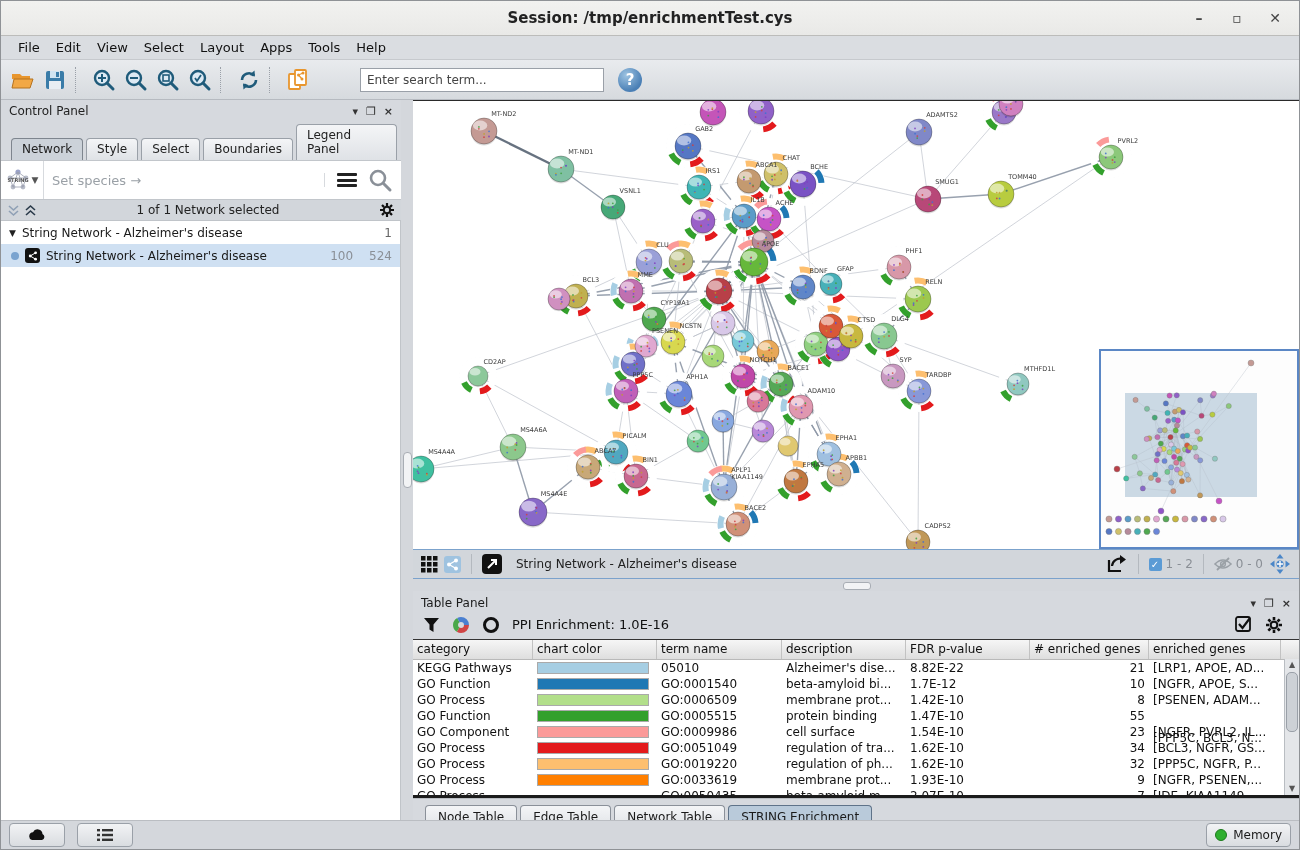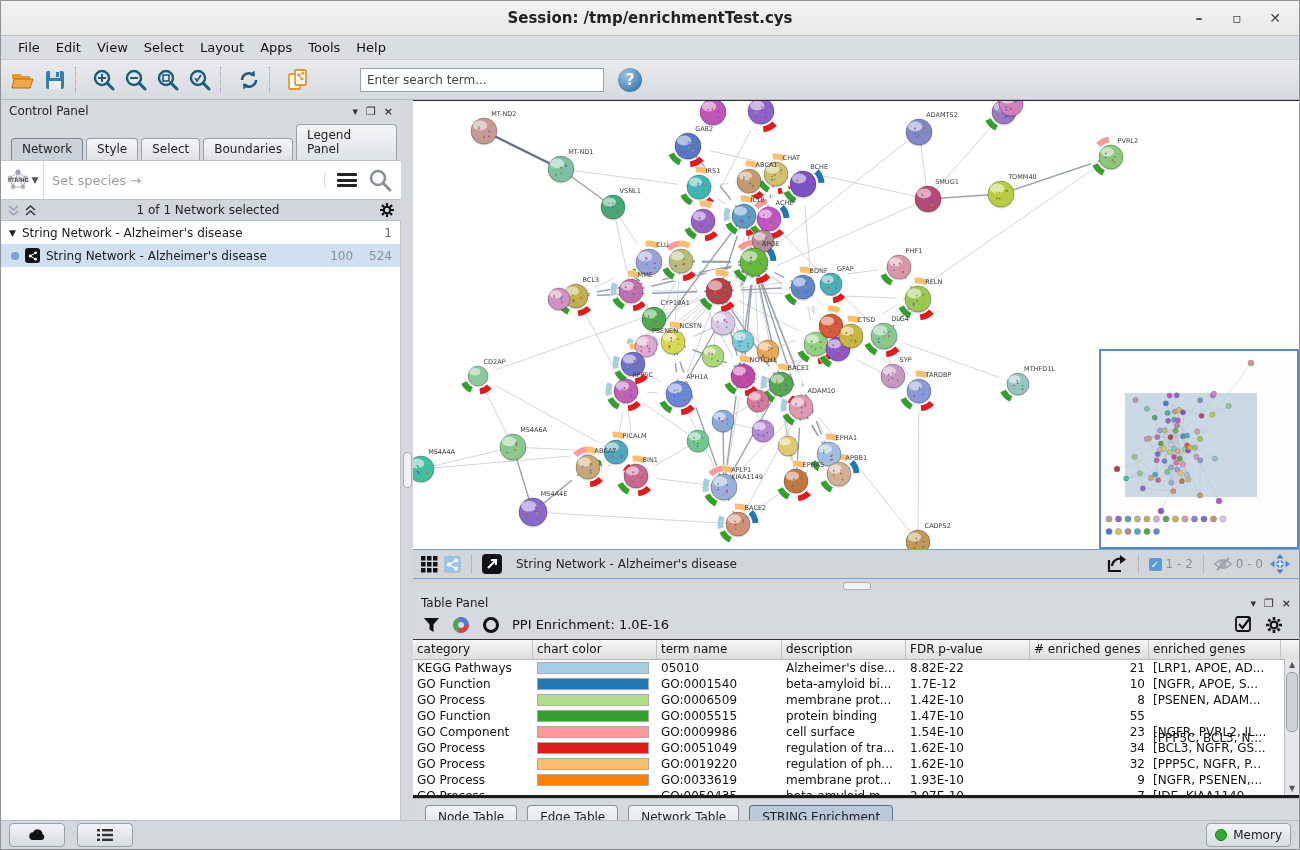--- a/index.html
+++ b/index.html
@@ -70,21 +70,21 @@
   .rows{flex:1;overflow:hidden;position:relative;}
   .grow{display:flex;height:16px;align-items:center;}
   .grow .c{font-size:12px;padding:0 4px;box-sizing:border-box;white-space:nowrap;overflow:hidden;color:#111;}
   .swatch{height:12px;width:112px;border:1px solid #aaa;box-sizing:border-box;}
   .blackbar{height:3px;background:#1b1b1b;flex:0 0 auto;}
   .vscroll{position:absolute;top:19px;right:0;bottom:3px;width:14px;background:#e4e6e9;border-left:1px solid #b9bdc2;display:flex;flex-direction:column;align-items:center;}
   .vscroll .arr{font-size:8px;color:#555;height:12px;line-height:12px;}
   .vscroll .thumb{width:10px;height:58px;background:#cdd1d6;border:1px solid #9aa0a8;border-radius:5px;margin-top:1px;}
   .vscroll .spacer{flex:1;}
   
-  .bottom-tabs{height:30px;display:flex;align-items:flex-end;gap:10px;padding:0 0 0 12px;background:#d6d9de;border-top:1px solid #b9bdc2;flex:0 0 auto;}
+  .bottom-tabs{height:30px;display:flex;align-items:flex-end;gap:3px;padding:0 0 0 12px;background:#d6d9de;border-top:1px solid #b9bdc2;flex:0 0 auto;}
   .btab{border:1px solid #8a9099;border-bottom:none;border-radius:4px 4px 0 0;padding:4px 12px 5px;font-size:12px;background:linear-gradient(#f4f5f7,#dfe2e6);margin-bottom:0;}
   .btab.sel{background:#b9cada;border-color:#5f7389;}
   
   .statusbar{height:28px;background:#d4d7dc;border-top:1px solid #babdc2;display:flex;align-items:center;padding:0 8px;gap:12px;flex:0 0 auto;}
   .sbtn{height:22px;min-width:38px;border:1px solid #9aa0a8;border-radius:4px;background:linear-gradient(#f2f3f5,#d9dce0);display:flex;align-items:center;justify-content:center;gap:6px;font-size:12px;padding:0 8px;}
   .memwrap{margin-left:auto;}
   .greendot{width:10px;height:10px;border-radius:50%;background:#2faf2f;border:1px solid #1d7a1d;}
   svg{display:block;}
 </style>
 </head>

